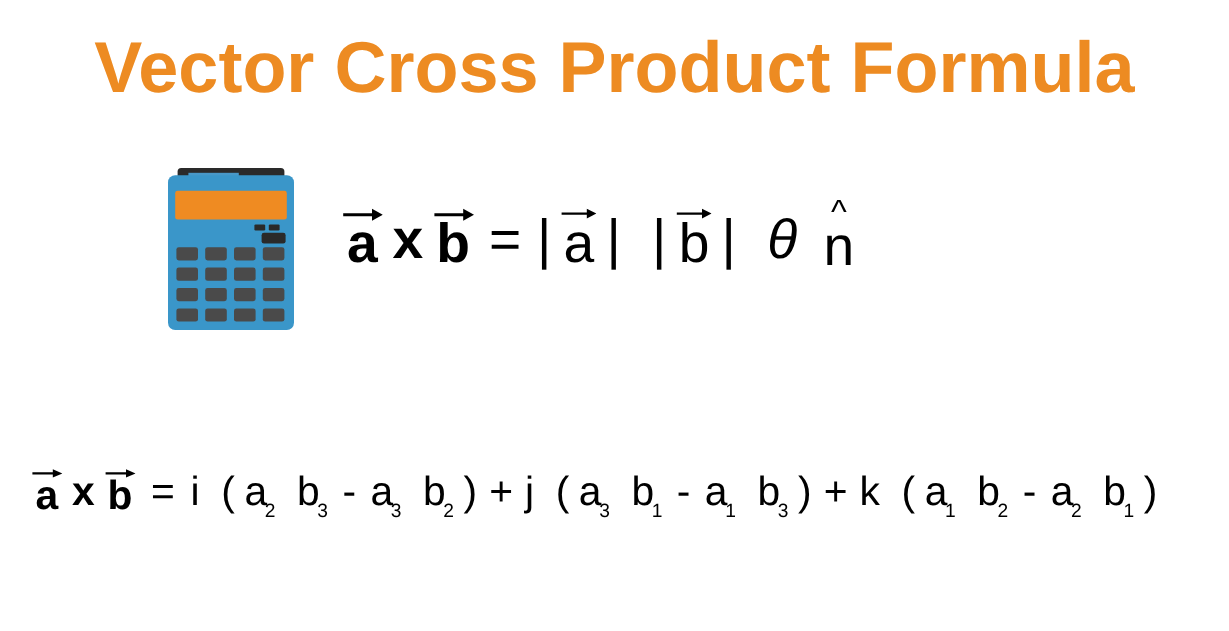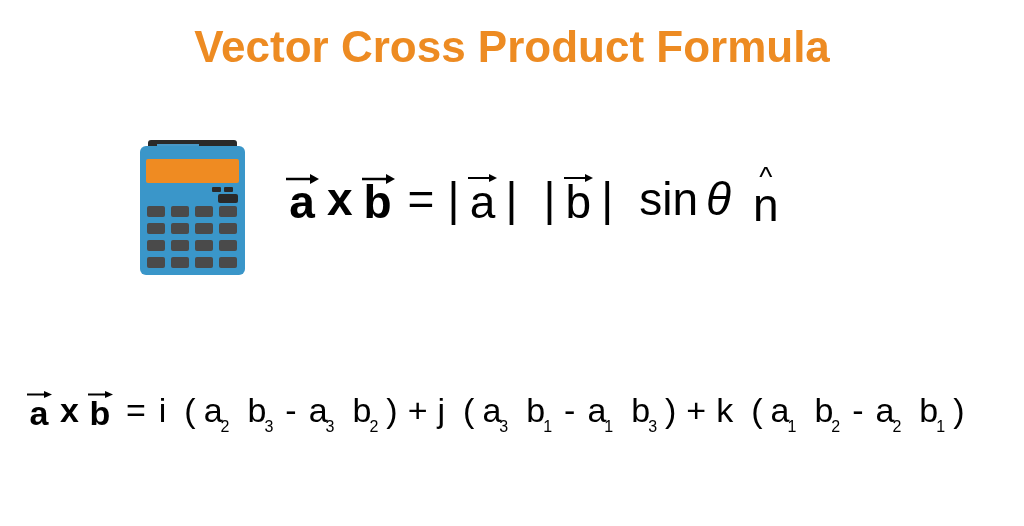--- a/index.html
+++ b/index.html
@@ -11,21 +11,21 @@
     font-family: Arial, Helvetica, sans-serif;
     color: #000;
     position: relative;
   }
   .title {
     position: absolute;
     top: 22px;
     left: 0;
     width: 1024px;
     text-align: center;
-    font-size: 44px;
+    font-size: 60px;
     font-weight: 700;
     color: #ed8b22;
     letter-spacing: 0px;
   }
   .row1 {
     position: absolute;
     top: 140px;
     left: 140px;
     display: flex;
     align-items: flex-start;
@@ -237,21 +237,20 @@
       <span class="arrow">
           <svg width="30" height="10" viewBox="0 0 30 10">
             <line x1="1" y1="5" x2="24" y2="5" stroke="#000" stroke-width="2"></line>
             <polygon points="22,1 30,5 22,9" fill="#000"></polygon>
           </svg>
         </span>
       <span>b</span>
     </span>
     <span class="bar">|</span>
     <span style="width:10px"></span>
-    <span>sin</span>
     <span class="theta">θ</span>
     <span style="width:6px"></span>
     <span class="hat">
       <span class="caret">^</span>
       <span>n</span>
     </span>
   </div>
 </div>
 
 <div class="row2">

